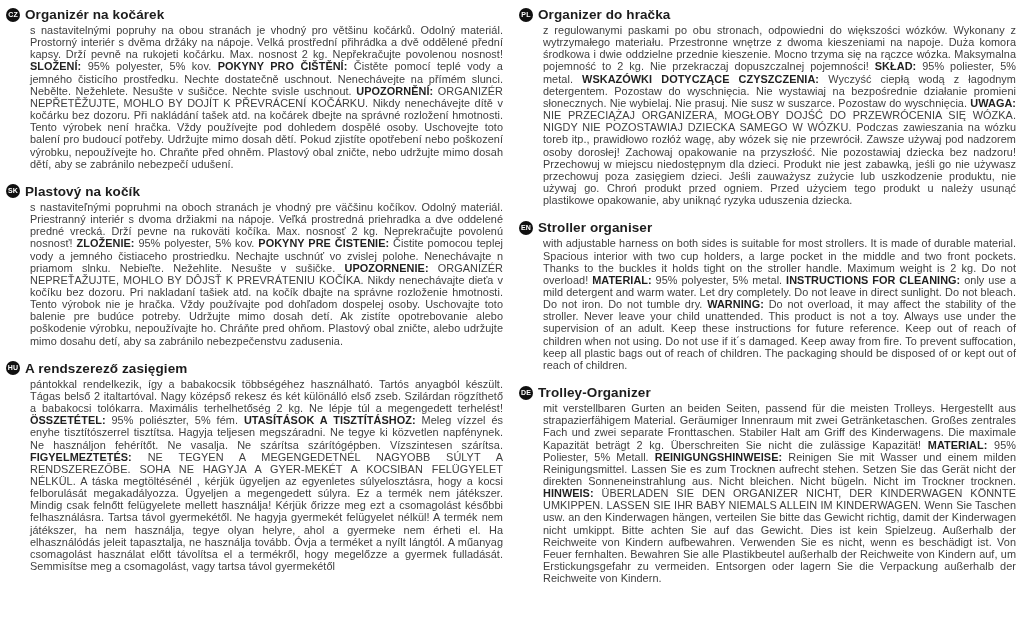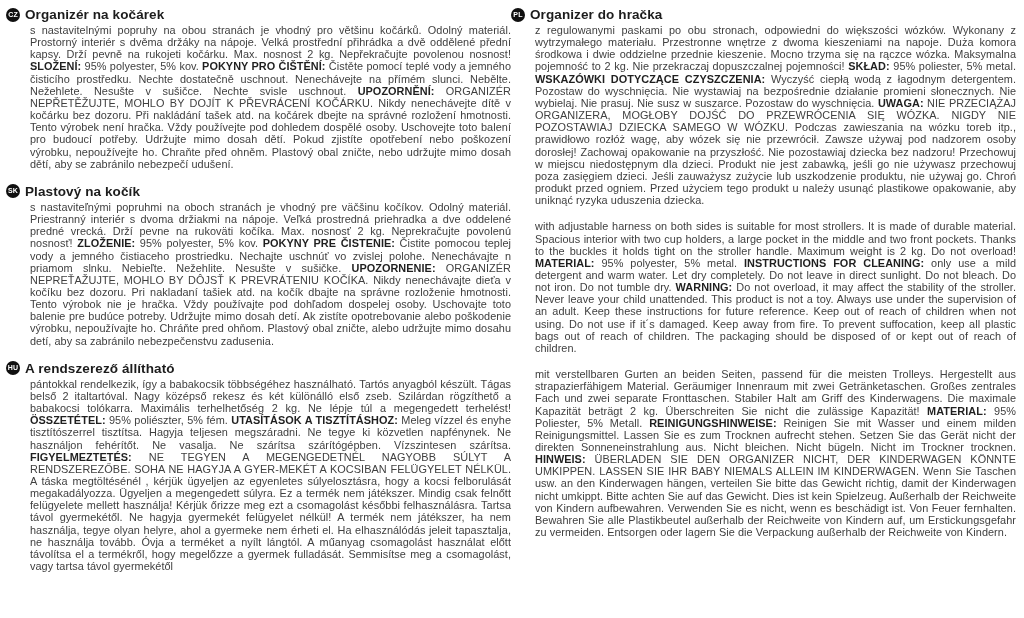--- a/index.html
+++ b/index.html
@@ -9,20 +9,21 @@
   }
   body {
     width: 1024px;
     height: 618px;
     overflow: hidden;
     font-family: "Liberation Sans", sans-serif;
     color: #3f3f3f;
   }
   .page {
     display: flex;
+    gap: 16px;
     padding: 7px 8px 0 6px;
     box-sizing: border-box;
     width: 1024px;
   }
   .col {
     flex: 1 1 0;
     min-width: 0;
   }
   .sec {
     margin: 0 0 14px 0;
@@ -81,38 +82,46 @@
       <h2 class="sec-h">
         <span class="badge">SK</span>
         <span class="sec-title">Plastový na kočík</span>
       </h2>
       <p class="sec-body">s nastaviteľnými popruhmi na oboch stranách je vhodný pre väčšinu kočíkov. Odolný materiál. Priestranný interiér s dvoma držiakmi na nápoje. Veľká prostredná priehradka a dve oddelené predné vrecká. Drží pevne na rukoväti kočíka. Max. nosnosť 2 kg. Neprekračujte povolenú nosnosť! <b>ZLOŽENIE:</b> 95% polyester, 5% kov. <b>POKYNY PRE ČISTENIE:</b> Čistite pomocou teplej vody a jemného čistiaceho prostriedku. Nechajte uschnúť vo zvislej polohe. Nenechávajte n priamom slnku. Nebieľte. Nežehlite. Nesušte v sušičke. <b>UPOZORNENIE:</b> ORGANIZÉR NEPREŤAŽUJTE, MOHLO BY DÔJSŤ K PREVRÁTENIU KOČÍKA. Nikdy nenechávajte dieťa v kočíku bez dozoru. Pri nakladaní tašiek atd. na kočík dbajte na správne rozloženie hmotnosti. Tento výrobok nie je hračka. Vždy používajte pod dohľadom dospelej osoby. Uschovajte toto balenie pre budúce potreby. Udržujte mimo dosah detí. Ak zistíte opotrebovanie alebo poškodenie výrobku, nepoužívajte ho. Chráňte pred ohňom. Plastový obal zničte, alebo udržujte mimo dosahu detí, aby sa zabránilo nebezpečenstvu zadusenia.</p>
     </section>
 
     <section class="sec">
       <h2 class="sec-h">
         <span class="badge">HU</span>
-        <span class="sec-title">A rendszerező állítható</span>
+        <span class="sec-title">A rendszerező zasięgiem</span>
       </h2>
       <p class="sec-body">pántokkal rendelkezik, így a babakocsik többségéhez használható. Tartós anyagból készült. Tágas belső 2 italtartóval. Nagy középső rekesz és két különálló első zseb. Szilárdan rögzíthető a babakocsi tolókarra. Maximális terhelhetőség 2 kg. Ne lépje túl a megengedett terhelést! <b>ÖSSZETÉTEL:</b> 95% poliészter, 5% fém. <b>UTASÍTÁSOK A TISZTÍTÁSHOZ:</b> Meleg vízzel és enyhe tisztítószerrel tisztítsa. Hagyja teljesen megszáradni. Ne tegye ki közvetlen napfénynek. Ne használjon fehérítőt. Ne vasalja. Ne szárítsa szárítógépben. Vízszintesen szárítsa. <b>FIGYELMEZTETÉS:</b> NE TEGYEN A MEGENGEDETNÉL NAGYOBB SÚLYT A RENDSZEREZŐBE. SOHA NE HAGYJA A GYER-MEKÉT A KOCSIBAN FELÜGYELET NÉLKÜL. A táska megtöltésénél , kérjük ügyeljen az egyenletes súlyelosztásra, hogy a kocsi felborulását megakadályozza. Ügyeljen a megengedett súlyra. Ez a termék nem játékszer. Mindig csak felnőtt felügyelete mellett használja! Kérjük őrizze meg ezt a csomagolást későbbi felhasználásra. Tartsa távol gyermekétől. Ne hagyja gyermekét felügyelet nélkül! A termék nem játékszer, ha nem használja, tegye olyan helyre, ahol a gyermeke nem érheti el. Ha elhasználódás jeleit tapasztalja, ne használja tovább. Óvja a terméket a nyílt lángtól. A műanyag csomagolást használat előtt távolítsa el a termékről, hogy megelőzze a gyermek fulladását. Semmisítse meg a csomagolást, vagy tartsa távol gyermekétől</p>
     </section>
 
   </div>
   <div class="col">
 
     <section class="sec">
       <h2 class="sec-h">
         <span class="badge">PL</span>
         <span class="sec-title">Organizer do hračka</span>
       </h2>
       <p class="sec-body">z regulowanymi paskami po obu stronach, odpowiedni do większości wózków. Wykonany z wytrzymałego materiału. Przestronne wnętrze z dwoma kieszeniami na napoje. Duża komora środkowa i dwie oddzielne przednie kieszenie. Mocno trzyma się na rączce wózka. Maksymalna pojemność to 2 kg. Nie przekraczaj dopuszczalnej pojemności! <b>SKŁAD:</b> 95% poliester, 5% metal. <b>WSKAZÓWKI DOTYCZĄCE CZYSZCZENIA:</b> Wyczyść ciepłą wodą z łagodnym detergentem. Pozostaw do wyschnięcia. Nie wystawiaj na bezpośrednie działanie promieni słonecznych. Nie wybielaj. Nie prasuj. Nie susz w suszarce. Pozostaw do wyschnięcia. <b>UWAGA:</b> NIE PRZECIĄŻAJ ORGANIZERA, MOGŁOBY DOJŚĆ DO PRZEWRÓCENIA SIĘ WÓZKA. NIGDY NIE POZOSTAWIAJ DZIECKA SAMEGO W WÓZKU. Podczas zawieszania na wózku toreb itp., prawidłowo rozłóż wagę, aby wózek się nie przewrócił. Zawsze używaj pod nadzorem osoby dorosłej! Zachowaj opakowanie na przyszłość. Nie pozostawiaj dziecka bez nadzoru! Przechowuj w miejscu niedostępnym dla dzieci. Produkt nie jest zabawką, jeśli go nie używasz przechowuj poza zasięgiem dzieci. Jeśli zauważysz zużycie lub uszkodzenie produktu, nie używaj go. Chroń produkt przed ogniem. Przed użyciem tego produkt u należy usunąć plastikowe opakowanie, aby uniknąć ryzyka uduszenia dziecka.</p>
     </section>
 
     <section class="sec">
+      <h2 class="sec-h">
+        <span class="badge">EN</span>
+        <span class="sec-title">Stroller organiser</span>
+      </h2>
       <p class="sec-body">with adjustable harness on both sides is suitable for most strollers. It is made of durable material. Spacious interior with two cup holders, a large pocket in the middle and two front pockets. Thanks to the buckles it holds tight on the stroller handle. Maximum weight is 2 kg. Do not overload! <b>MATERIAL:</b> 95% polyester, 5% metal. <b>INSTRUCTIONS FOR CLEANING:</b> only use a mild detergent and warm water. Let dry completely. Do not leave in direct sunlight. Do not bleach. Do not iron. Do not tumble dry. <b>WARNING:</b> Do not overload, it may affect the stability of the stroller. Never leave your child unattended. This product is not a toy. Always use under the supervision of an adult. Keep these instructions for future reference. Keep out of reach of children when not using. Do not use if it´s damaged. Keep away from fire. To prevent suffocation, keep all plastic bags out of reach of children. The packaging should be disposed of or kept out of reach of children.</p>
     </section>
 
     <section class="sec">
+      <h2 class="sec-h">
+        <span class="badge">DE</span>
+        <span class="sec-title">Trolley-Organizer</span>
+      </h2>
       <p class="sec-body">mit verstellbaren Gurten an beiden Seiten, passend für die meisten Trolleys. Hergestellt aus strapazierfähigem Material. Geräumiger Innenraum mit zwei Getränketaschen. Großes zentrales Fach und zwei separate Fronttaschen. Stabiler Halt am Griff des Kinderwagens. Die maximale Kapazität beträgt 2 kg. Überschreiten Sie nicht die zulässige Kapazität! <b>MATERIAL:</b> 95% Poliester, 5% Metall. <b>REINIGUNGSHINWEISE:</b> Reinigen Sie mit Wasser und einem milden Reinigungsmittel. Lassen Sie es zum Trocknen aufrecht stehen. Setzen Sie das Gerät nicht der direkten Sonneneinstrahlung aus. Nicht bleichen. Nicht bügeln. Nicht im Trockner trocknen. <b>HINWEIS:</b> ÜBERLADEN SIE DEN ORGANIZER NICHT, DER KINDERWAGEN KÖNNTE UMKIPPEN. LASSEN SIE IHR BABY NIEMALS ALLEIN IM KINDERWAGEN. Wenn Sie Taschen usw. an den Kinderwagen hängen, verteilen Sie bitte das Gewicht richtig, damit der Kinderwagen nicht umkippt. Bitte achten Sie auf das Gewicht. Dies ist kein Spielzeug. Außerhalb der Reichweite von Kindern aufbewahren. Verwenden Sie es nicht, wenn es beschädigt ist. Von Feuer fernhalten. Bewahren Sie alle Plastikbeutel außerhalb der Reichweite von Kindern auf, um Erstickungsgefahr zu vermeiden. Entsorgen oder lagern Sie die Verpackung außerhalb der Reichweite von Kindern.</p>
     </section>
 
   </div>
 </div>
 
 </body></html>

